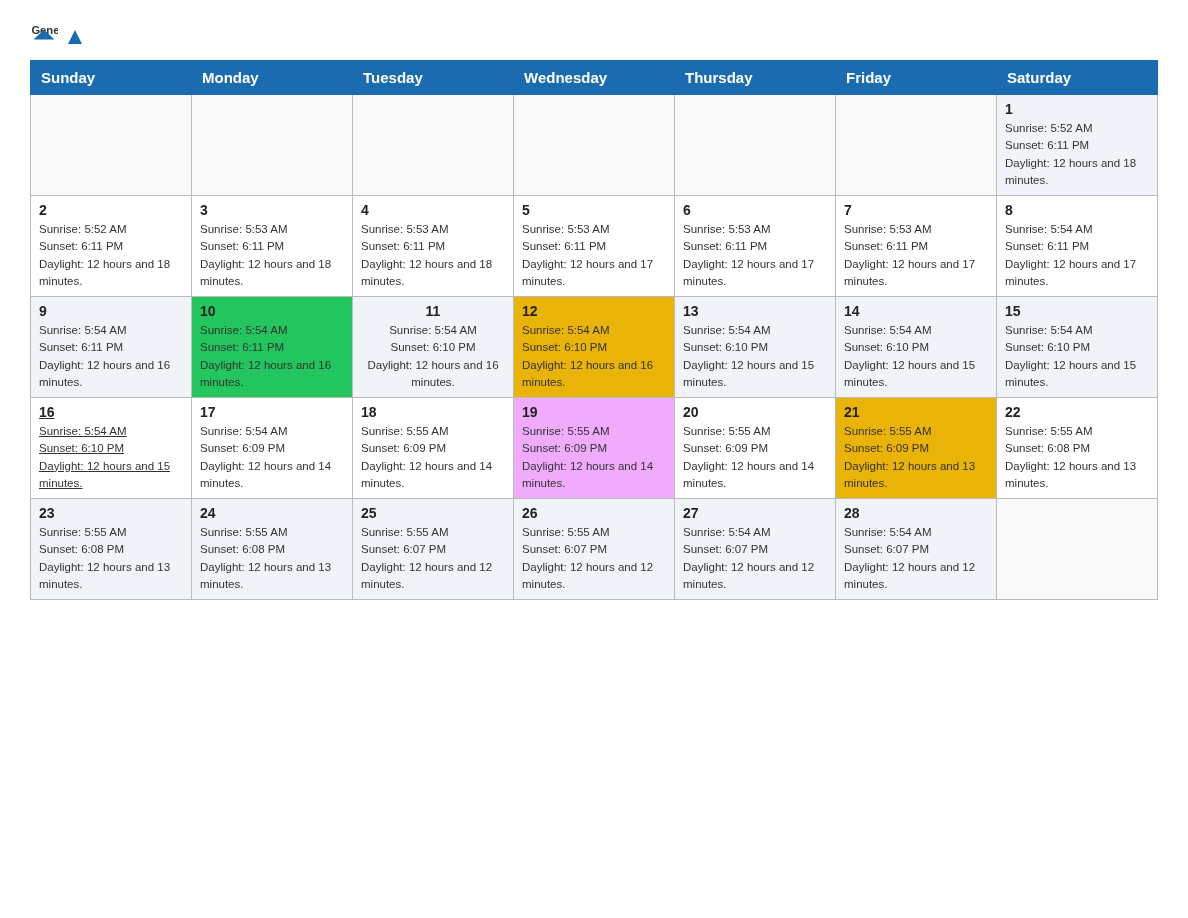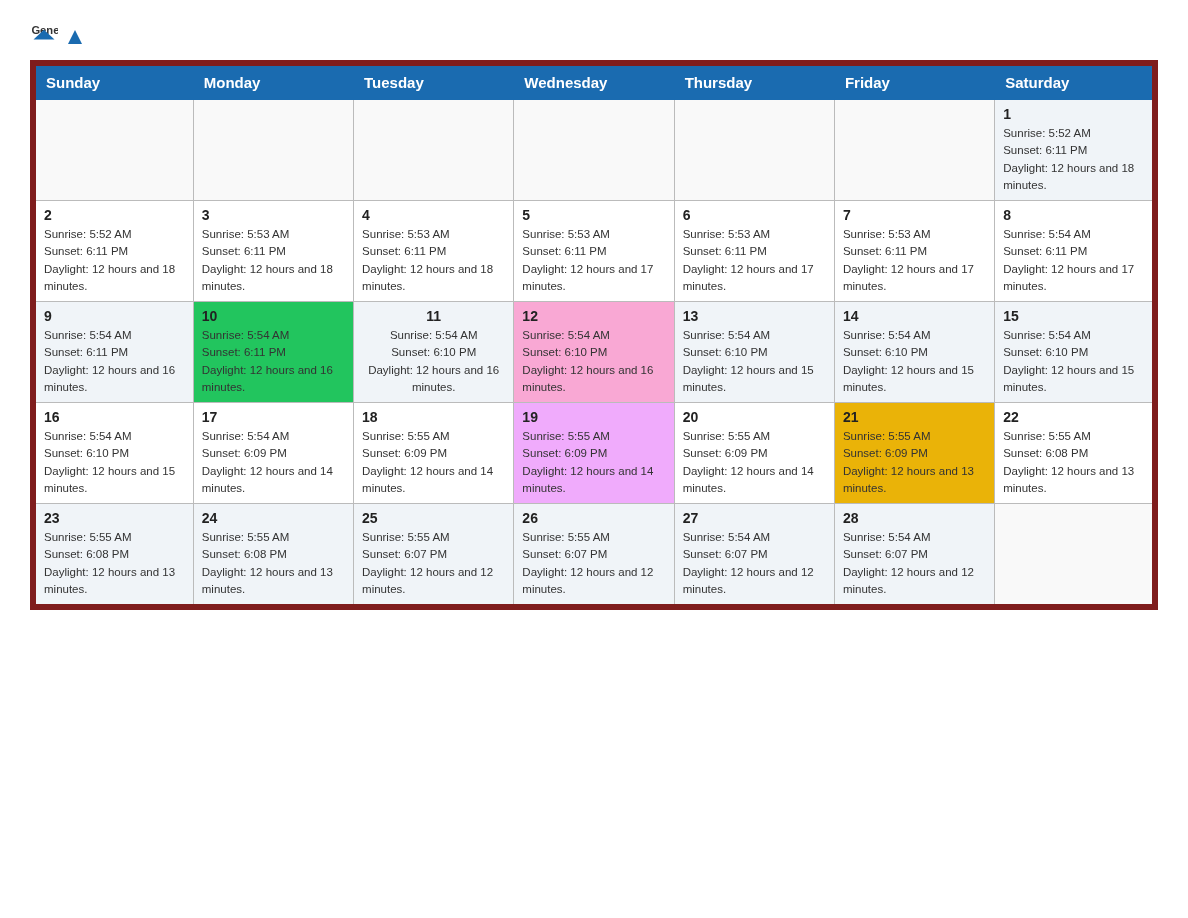--- a/index.html
+++ b/index.html
@@ -33,21 +33,21 @@
     }
     .subtitle {
       text-align: center;
       font-size: 18px;
       color: #333;
       margin-bottom: 12px;
     }
     .calendar {
       width: 100%;
       border-collapse: collapse;
-      border: 6px solid #7f1d1d;
+      border: 1px solid #7f1d1d;
     }
     .calendar th {
       background-color: #1a6bb0;
       color: #fff;
       font-size: 15px;
       font-weight: bold;
       padding: 8px 10px;
       text-align: left;
       border: 1px solid #1a6bb0;
     }
@@ -171,39 +171,39 @@
           <div class="day-info">Sunrise: 5:54 AM<br>Sunset: 6:11 PM<br>Daylight: 12 hours and 16 minutes.</div>
         </td>
         <td style="background: #22c55e;">
           <span class="day-number">10</span>
           <div class="day-info">Sunrise: 5:54 AM<br>Sunset: 6:11 PM<br>Daylight: 12 hours and 16 minutes.</div>
         </td>
         <td style="background: rgb(240, 244, 248); text-align: center;">
           <span class="day-number">11</span>
           <div class="day-info">Sunrise: 5:54 AM<br>Sunset: 6:10 PM<br>Daylight: 12 hours and 16 minutes.</div>
         </td>
-        <td style="background: #f9a8d4;">
+        <td style="background: #eab308;">
           <span class="day-number">12</span>
           <div class="day-info">Sunrise: 5:54 AM<br>Sunset: 6:10 PM<br>Daylight: 12 hours and 16 minutes.</div>
         </td>
         <td style="background: rgb(240, 244, 248);">
           <span class="day-number">13</span>
           <div class="day-info">Sunrise: 5:54 AM<br>Sunset: 6:10 PM<br>Daylight: 12 hours and 15 minutes.</div>
         </td>
         <td style="background: rgb(240, 244, 248);">
           <span class="day-number">14</span>
           <div class="day-info">Sunrise: 5:54 AM<br>Sunset: 6:10 PM<br>Daylight: 12 hours and 15 minutes.</div>
         </td>
         <td style="background: rgb(240, 244, 248);">
           <span class="day-number">15</span>
           <div class="day-info">Sunrise: 5:54 AM<br>Sunset: 6:10 PM<br>Daylight: 12 hours and 15 minutes.</div>
         </td>
       </tr>
       <tr>
-        <td style="background: rgb(255, 255, 255);">
+        <td style="background: rgb(255, 255, 255); text-decoration: underline;">
           <span class="day-number">16</span>
           <div class="day-info">Sunrise: 5:54 AM<br>Sunset: 6:10 PM<br>Daylight: 12 hours and 15 minutes.</div>
         </td>
         <td style="background: rgb(255, 255, 255);">
           <span class="day-number">17</span>
           <div class="day-info">Sunrise: 5:54 AM<br>Sunset: 6:09 PM<br>Daylight: 12 hours and 14 minutes.</div>
         </td>
         <td style="background: rgb(255, 255, 255);">
           <span class="day-number">18</span>
           <div class="day-info">Sunrise: 5:55 AM<br>Sunset: 6:09 PM<br>Daylight: 12 hours and 14 minutes.</div>

